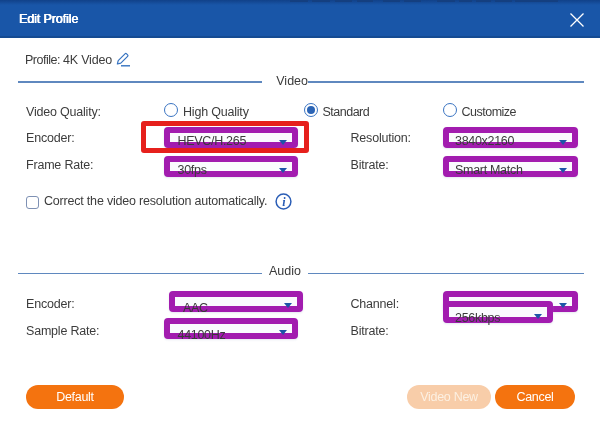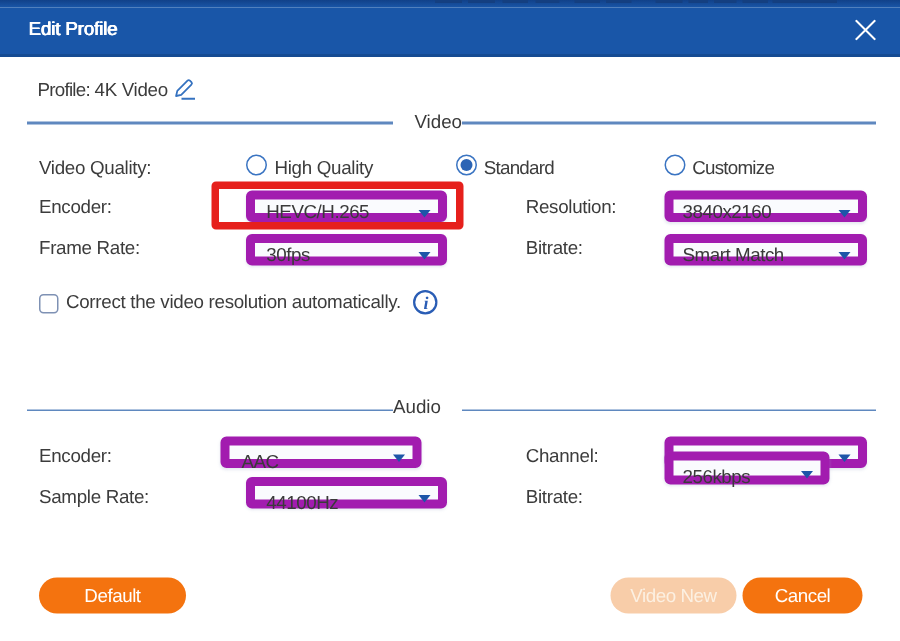--- a/index.html
+++ b/index.html
@@ -80,24 +80,24 @@
   </div>
 
 <div class="abs" style="left:25.5px;top:195.5px;width:13.5px;height:13.5px;border:1.5px solid #7e91b4;background:#fff;border-radius:3px"></div>
 <div class="lbl" style="left:44px;top:194px">Correct the video resolution automatically.</div>
 <svg class="abs" style="left:275px;top:193px" width="17" height="17" viewBox="0 0 17 17">
   <circle cx="8.5" cy="8.5" r="7.4" fill="none" stroke="#2a5db5" stroke-width="1.5"></circle>
   <text x="9" y="12.8" font-size="12" font-style="italic" font-weight="bold" font-family="Liberation Serif,serif" fill="#2a5db5" text-anchor="middle">i</text>
 </svg>
 
 <div class="abs" style="left:18px;top:272.5px;width:566px;height:1.5px;background:#5f88bf"></div>
-<div class="abs" style="left:262px;top:263.5px;width:46px;height:14px;background:#fff;text-align:left;font-size:12.5px;color:#3a3a3a">Audio</div>
+<div class="abs" style="left:262px;top:263.5px;width:46px;height:14px;background:#fff;text-align:center;font-size:12.5px;color:#3a3a3a">Audio</div>
 
 <div class="lbl" style="left:26px;top:296.5px">Encoder:</div>
-<div class="dd au" style="left:147px;top:290.5px;height:21.5px">
+<div class="dd au" style="left:169px;top:290.5px;height:21.5px">
     <span class="txt">AAC</span>
     <span class="tri"></span>
   </div>
 <div class="lbl" style="left:350.5px;top:296.5px">Channel:</div>
 <div class="dd au" style="left:443px;top:290.5px;width:135px;height:21.5px">
     <span class="txt" style="left:6px">2</span>
     <span class="tri"></span>
   </div>
 
 <div class="lbl" style="left:26px;top:323.5px">Sample Rate:</div>

